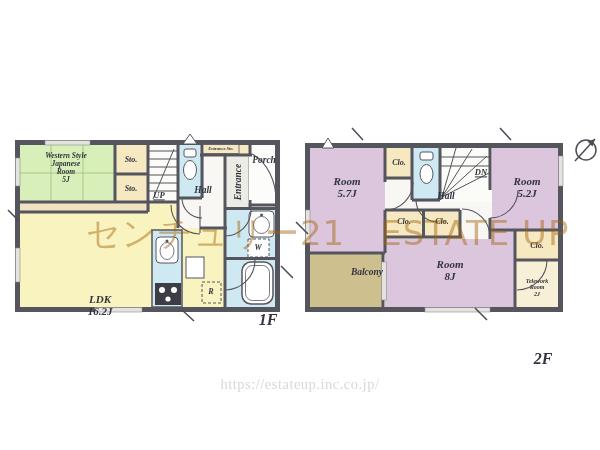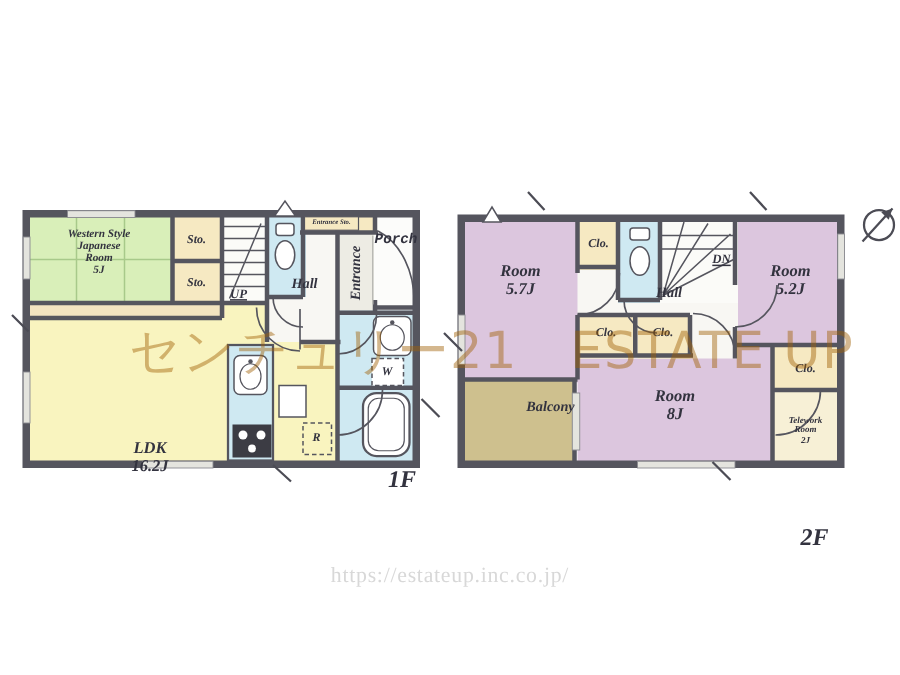--- a/index.html
+++ b/index.html
@@ -170,21 +170,21 @@
     <div>Japanese</div>
     <div>Room</div>
     <div>5J</div>
   </div>
   <div class="lbl sz-sm" style="left:131px;top:160px;">Sto.</div>
   <div class="lbl sz-sm" style="left:131px;top:189px;">Sto.</div>
   <div class="lbl sz-up" style="left:159px;top:196px;">UP</div>
   <div class="lbl sz-mid" style="left:203px;top:190px;">Hall</div>
   <div class="lbl sz-mid rot90" style="left:238px;top:182px;">Entrance</div>
   <div class="lbl sz-tiny" style="left:221px;top:149px;">Entrance Sto.</div>
-  <div class="lbl sz-mid" style="left:264px;top:160px;font-family:Liberation Mono, monospace;">Porch</div>
+  <div class="lbl sz-mid" style="left:264px;top:160px;">Porch</div>
   <div class="lbl sz-room" style="left:100px;top:262px;margin-top:44px;">
     <div>LDK</div>
     <div>16.2J</div>
   </div>
   <div class="lbl sz-sm" style="left:258px;top:248px;">W</div>
   <div class="lbl sz-sm" style="left:211px;top:292px;">R</div>
   <div class="lbl sz-floor" style="left:268px;top:320px;">1F</div>
 
   <div class="lbl sz-room" style="left:347px;top:188px;">
     <div>Room</div>

